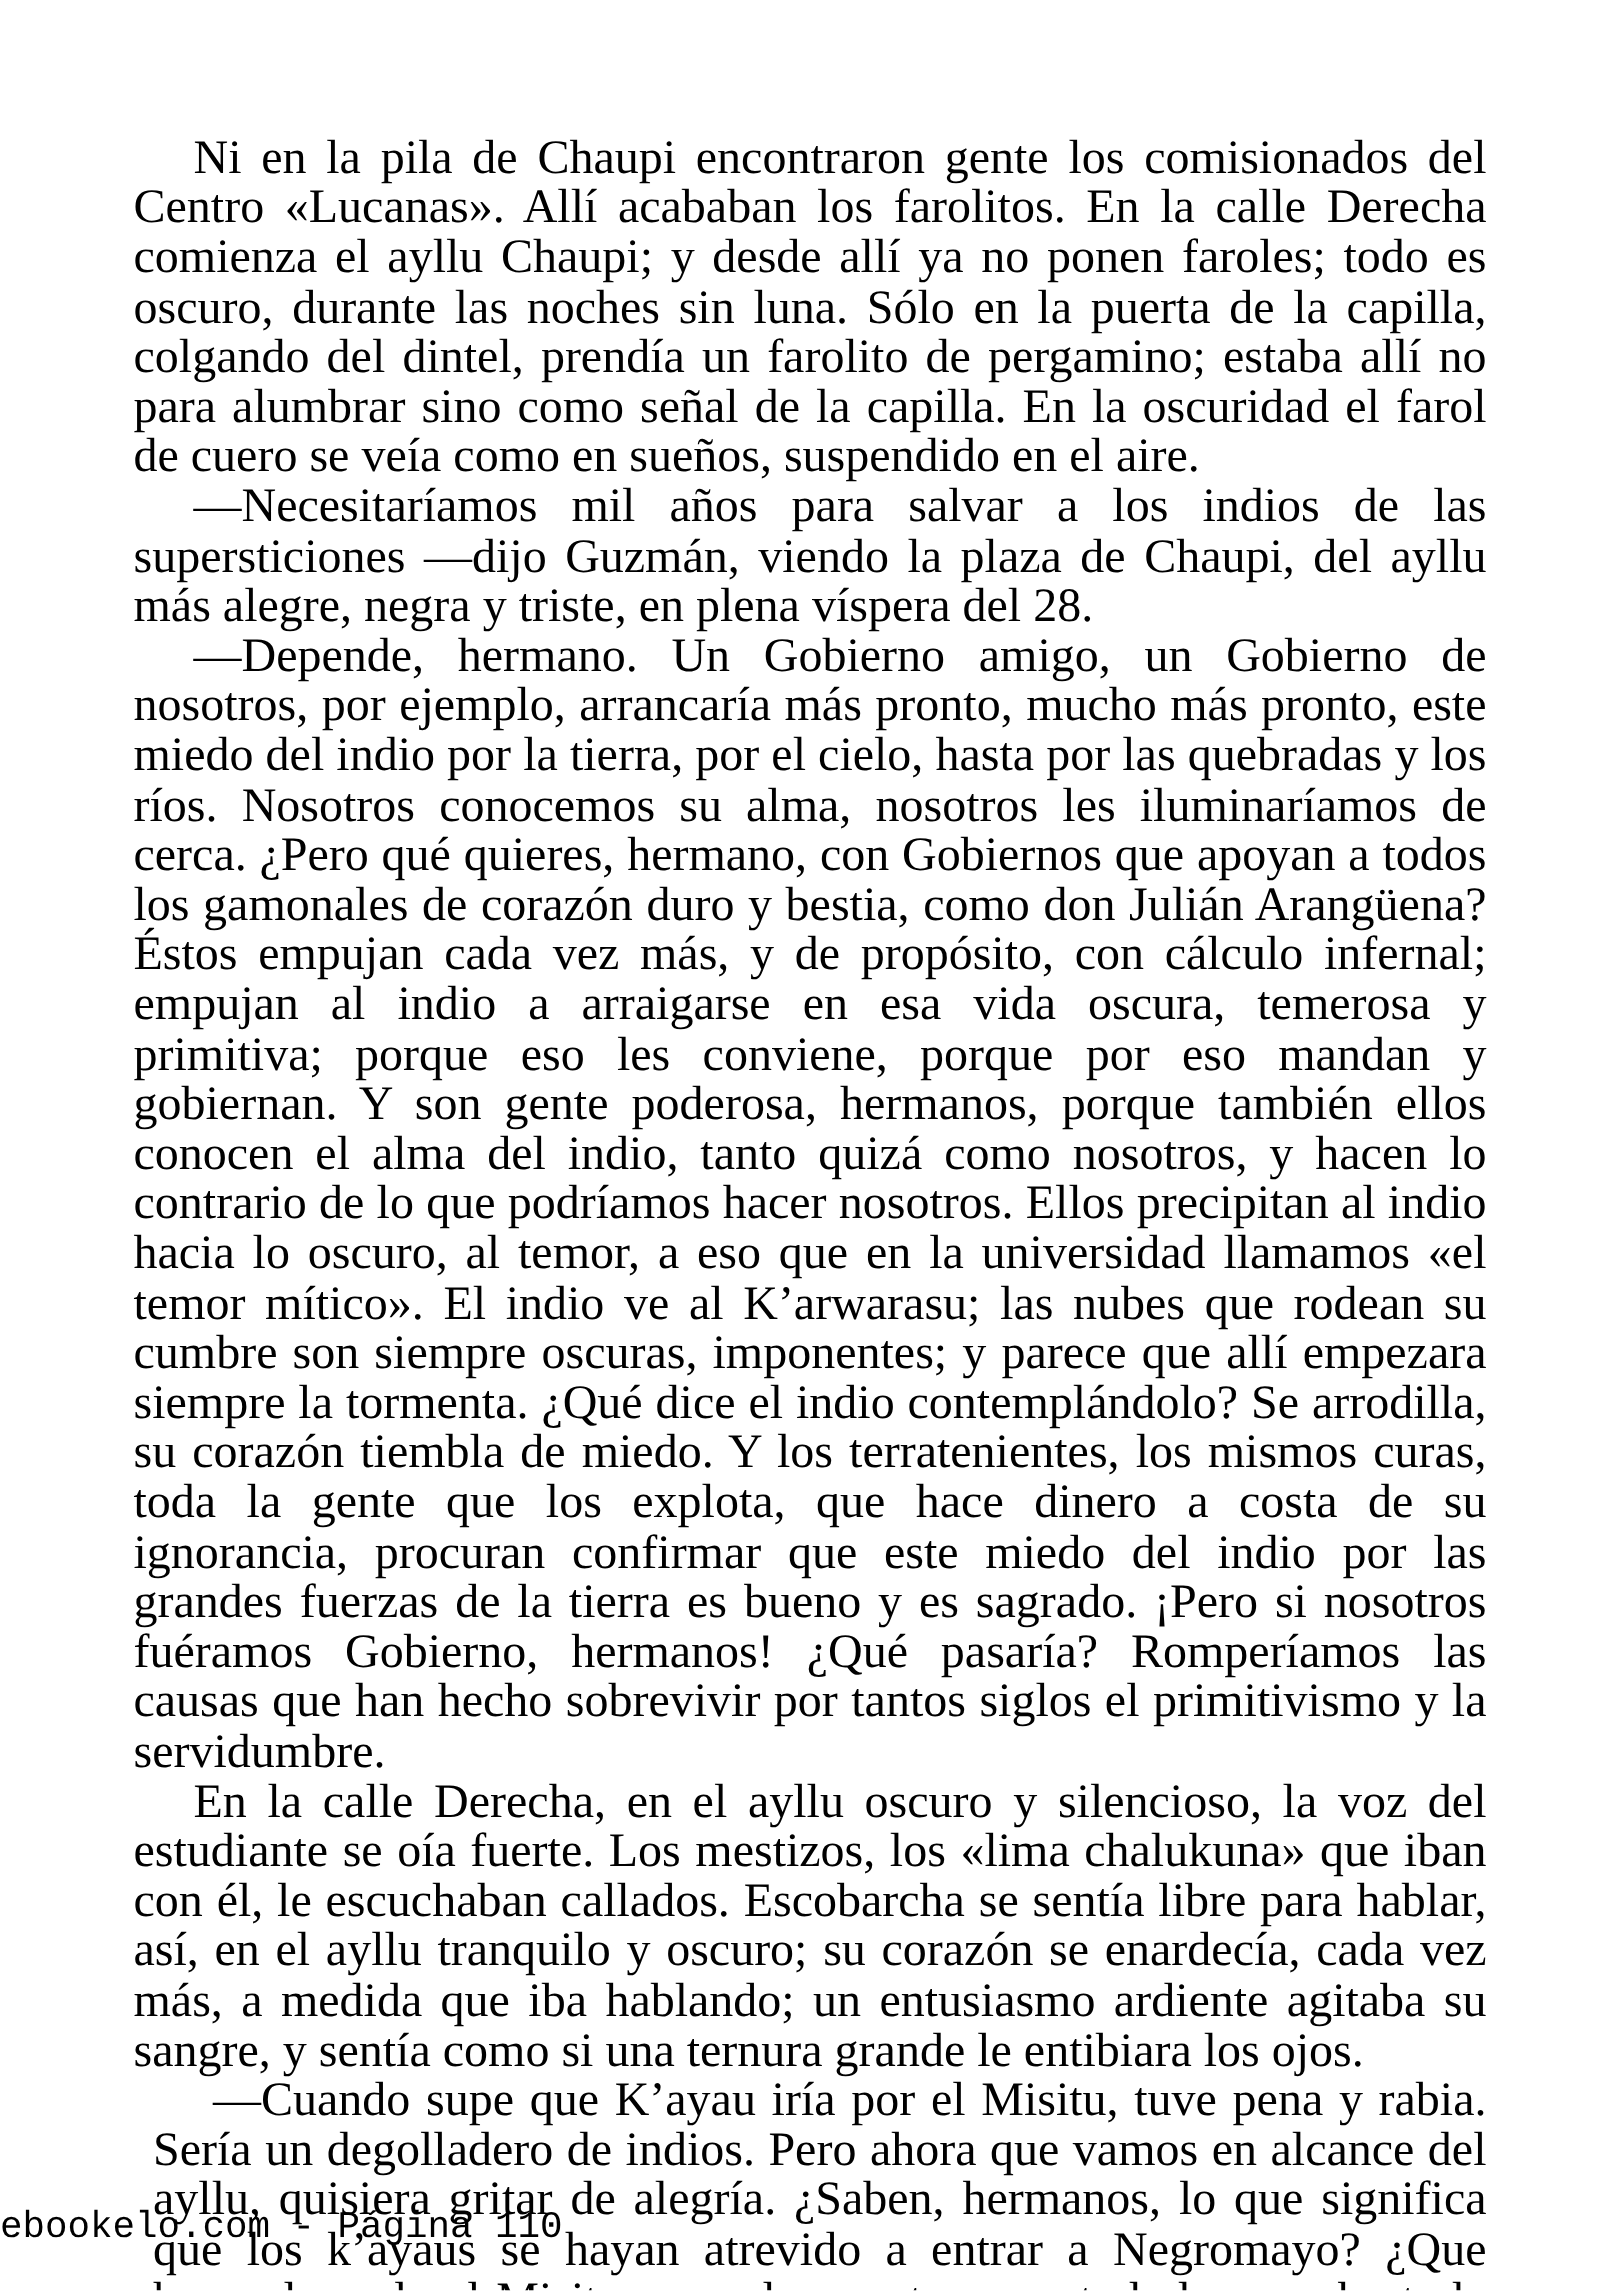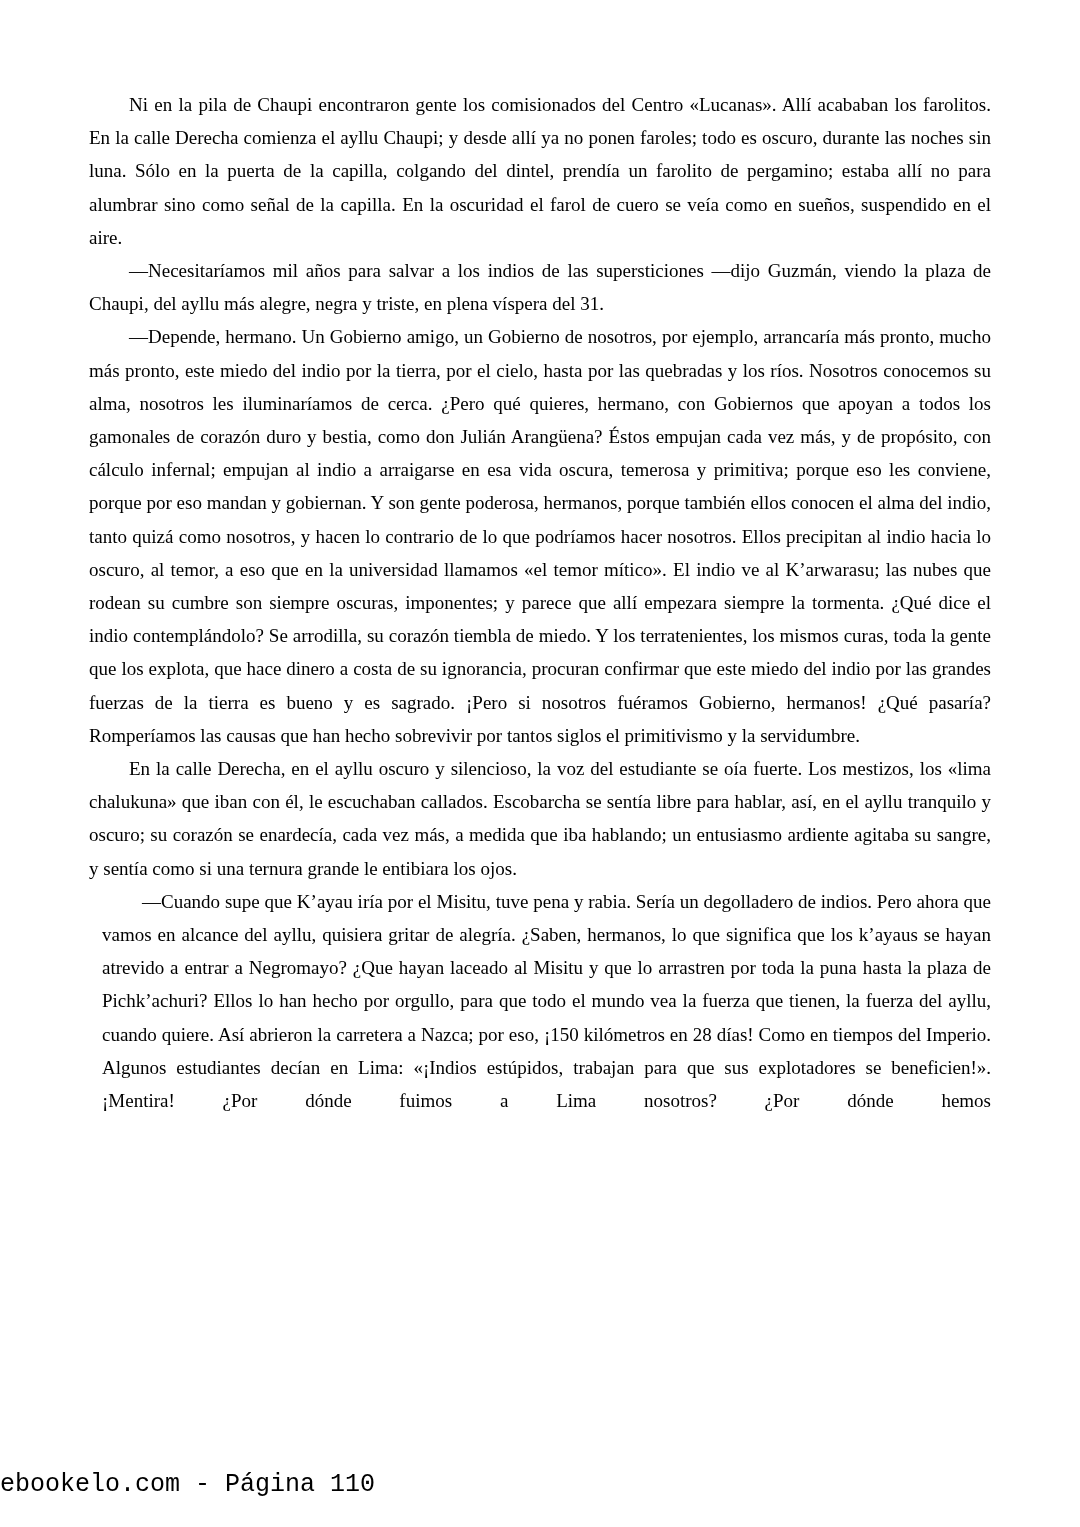--- a/index.html
+++ b/index.html
@@ -20,21 +20,21 @@
     overflow: hidden;
   }
   .content {
     position: absolute;
     left: 89px;
     top: 88px;
     width: 902px;
   }
   p.para {
     margin: 0;
-    font-size: 19px;
+    font-size: 32px;
     line-height: 33.2px;
     text-align: justify;
     text-indent: 40px;
     text-justify: inter-word;
     hyphens: none;
     -webkit-hyphens: none;
     word-spacing: 0px;
     color: #000000;
   }
   p.para:last-of-type {
@@ -51,19 +51,19 @@
     color: #000000;
     font-family: Liberation Mono, monospace;
   }
 </style>
 </head>
 <body>
 
 <div class="page">
   <div class="content">
     <p class="para">Ni en la pila de Chaupi encontraron gente los comisionados del Centro «Lucanas». Allí acababan los farolitos. En la calle Derecha comienza el ayllu Chaupi; y desde allí ya no ponen faroles; todo es oscuro, durante las noches sin luna. Sólo en la puerta de la capilla, colgando del dintel, prendía un farolito de pergamino; estaba allí no para alumbrar sino como señal de la capilla. En la oscuridad el farol de cuero se veía como en sueños, suspendido en el aire.</p>
-    <p class="para">—Necesitaríamos mil años para salvar a los indios de las supersticiones —dijo Guzmán, viendo la plaza de Chaupi, del ayllu más alegre, negra y triste, en plena víspera del 31.</p>
+    <p class="para">—Necesitaríamos mil años para salvar a los indios de las supersticiones —dijo Guzmán, viendo la plaza de Chaupi, del ayllu más alegre, negra y triste, en plena víspera del 28.</p>
     <p class="para">—Depende, hermano. Un Gobierno amigo, un Gobierno de nosotros, por ejemplo, arrancaría más pronto, mucho más pronto, este miedo del indio por la tierra, por el cielo, hasta por las quebradas y los ríos. Nosotros conocemos su alma, nosotros les iluminaríamos de cerca. ¿Pero qué quieres, hermano, con Gobiernos que apoyan a todos los gamonales de corazón duro y bestia, como don Julián Arangüena? Éstos empujan cada vez más, y de propósito, con cálculo infernal; empujan al indio a arraigarse en esa vida oscura, temerosa y primitiva; porque eso les conviene, porque por eso mandan y gobiernan. Y son gente poderosa, hermanos, porque también ellos conocen el alma del indio, tanto quizá como nosotros, y hacen lo contrario de lo que podríamos hacer nosotros. Ellos precipitan al indio hacia lo oscuro, al temor, a eso que en la universidad llamamos «el temor mítico». El indio ve al K’arwarasu; las nubes que rodean su cumbre son siempre oscuras, imponentes; y parece que allí empezara siempre la tormenta. ¿Qué dice el indio contemplándolo? Se arrodilla, su corazón tiembla de miedo. Y los terratenientes, los mismos curas, toda la gente que los explota, que hace dinero a costa de su ignorancia, procuran confirmar que este miedo del indio por las grandes fuerzas de la tierra es bueno y es sagrado. ¡Pero si nosotros fuéramos Gobierno, hermanos! ¿Qué pasaría? Romperíamos las causas que han hecho sobrevivir por tantos siglos el primitivismo y la servidumbre.</p>
     <p class="para">En la calle Derecha, en el ayllu oscuro y silencioso, la voz del estudiante se oía fuerte. Los mestizos, los «lima chalukuna» que iban con él, le escuchaban callados. Escobarcha se sentía libre para hablar, así, en el ayllu tranquilo y oscuro; su corazón se enardecía, cada vez más, a medida que iba hablando; un entusiasmo ardiente agitaba su sangre, y sentía como si una ternura grande le entibiara los ojos.</p>
     <p class="para">—Cuando supe que K’ayau iría por el Misitu, tuve pena y rabia. Sería un degolladero de indios. Pero ahora que vamos en alcance del ayllu, quisiera gritar de alegría. ¿Saben, hermanos, lo que significa que los k’ayaus se hayan atrevido a entrar a Negromayo? ¿Que hayan laceado al Misitu y que lo arrastren por toda la puna hasta la plaza de Pichk’achuri? Ellos lo han hecho por orgullo, para que todo el mundo vea la fuerza que tienen, la fuerza del ayllu, cuando quiere. Así abrieron la carretera a Nazca; por eso, ¡150 kilómetros en 28 días! Como en tiempos del Imperio. Algunos estudiantes decían en Lima: «¡Indios estúpidos, trabajan para que sus explotadores se beneficien!». ¡Mentira! ¿Por dónde fuimos a Lima nosotros? ¿Por dónde hemos</p>
   </div>
   <div class="footer">ebookelo.com - Página 110</div>
 </div>
 
 </body></html>

